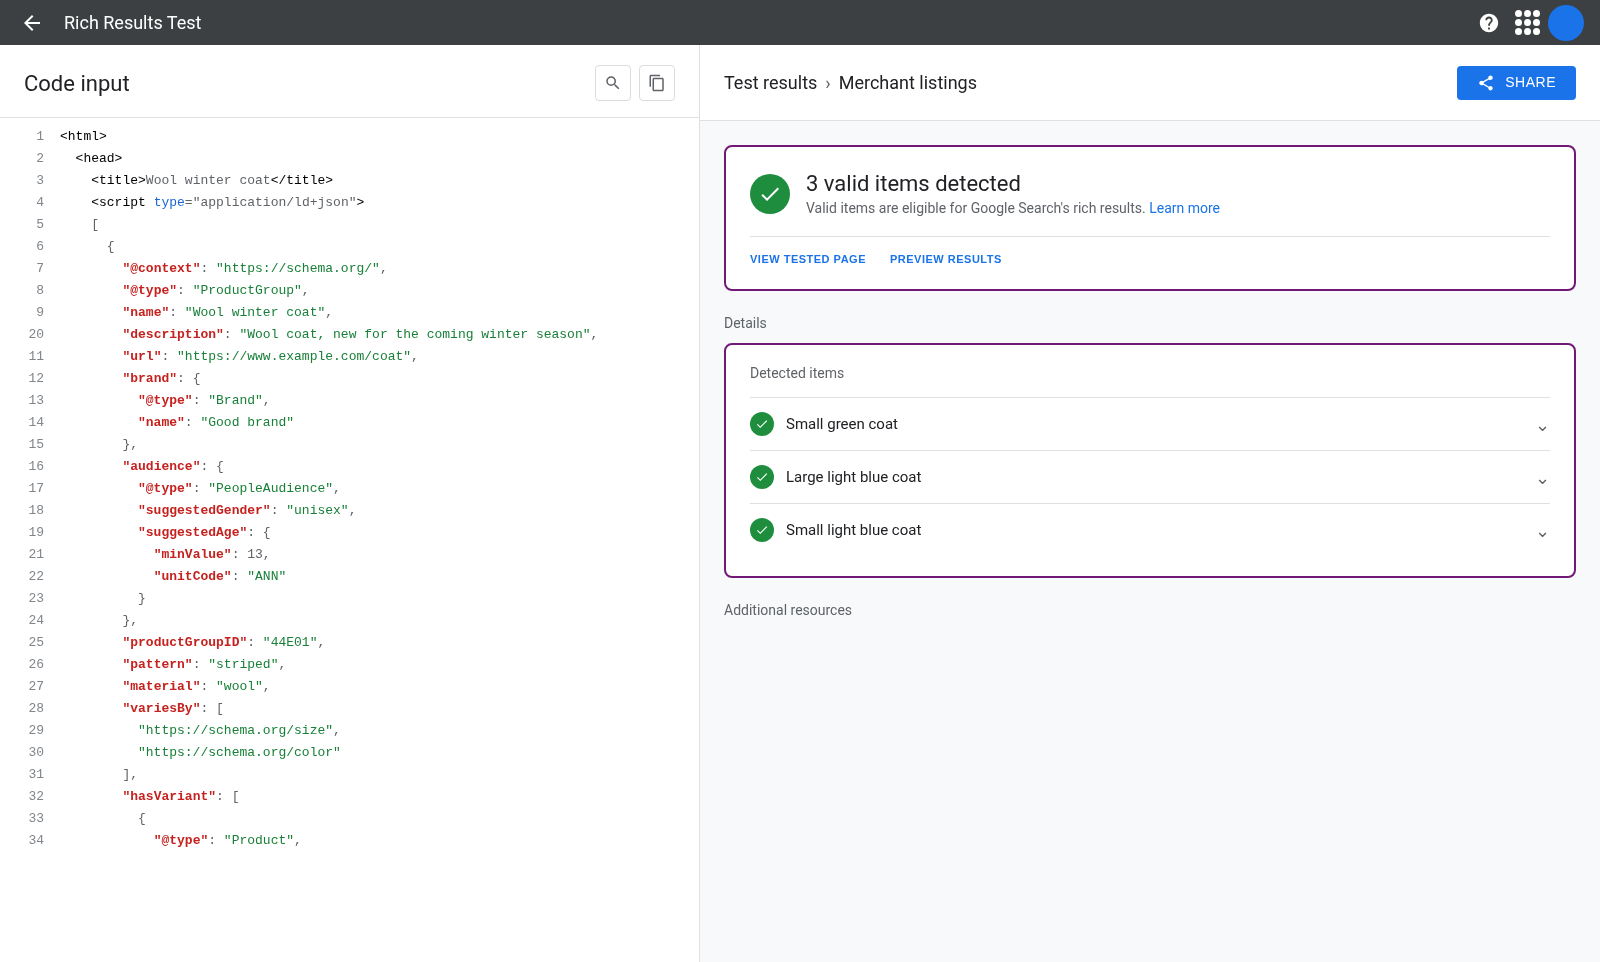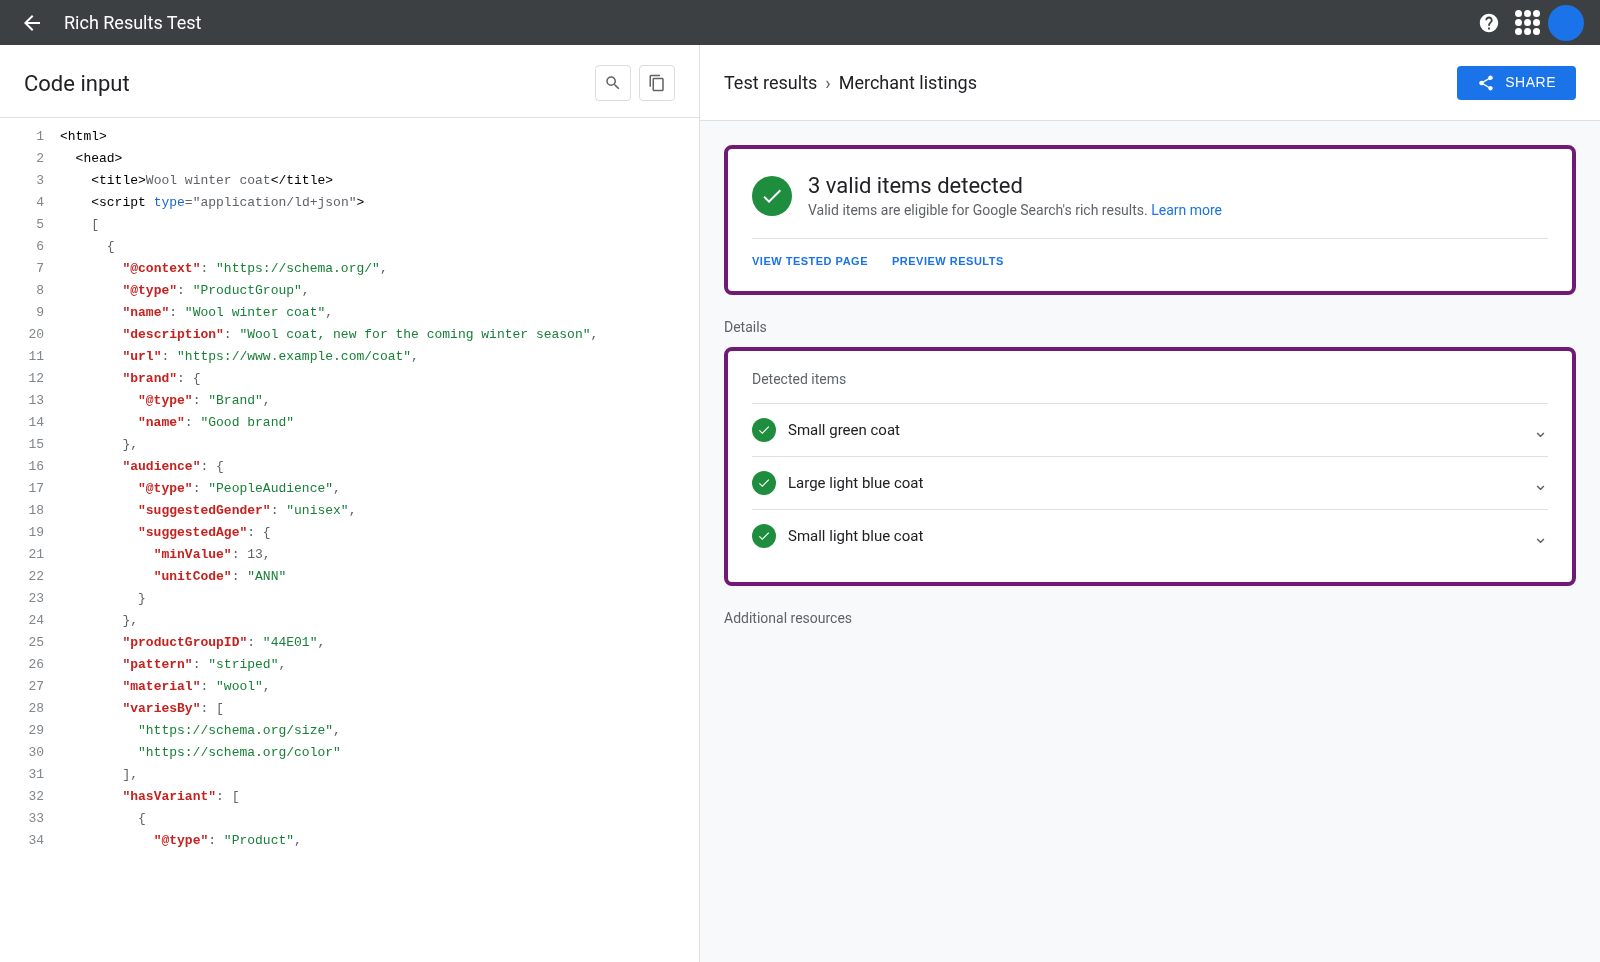--- a/index.html
+++ b/index.html
@@ -193,21 +193,21 @@
     .right-content {
       padding: 24px;
       display: flex;
       flex-direction: column;
       gap: 24px;
     }
 
     
     .card {
       background: #fff;
-      border: 4px solid #701a75;
+      border: 2px solid #701a75;
       border-radius: 8px;
       overflow: hidden;
     }
     .valid-items-card {
       padding: 24px;
     }
     .valid-items-header {
       display: flex;
       align-items: center;
       gap: 16px;

